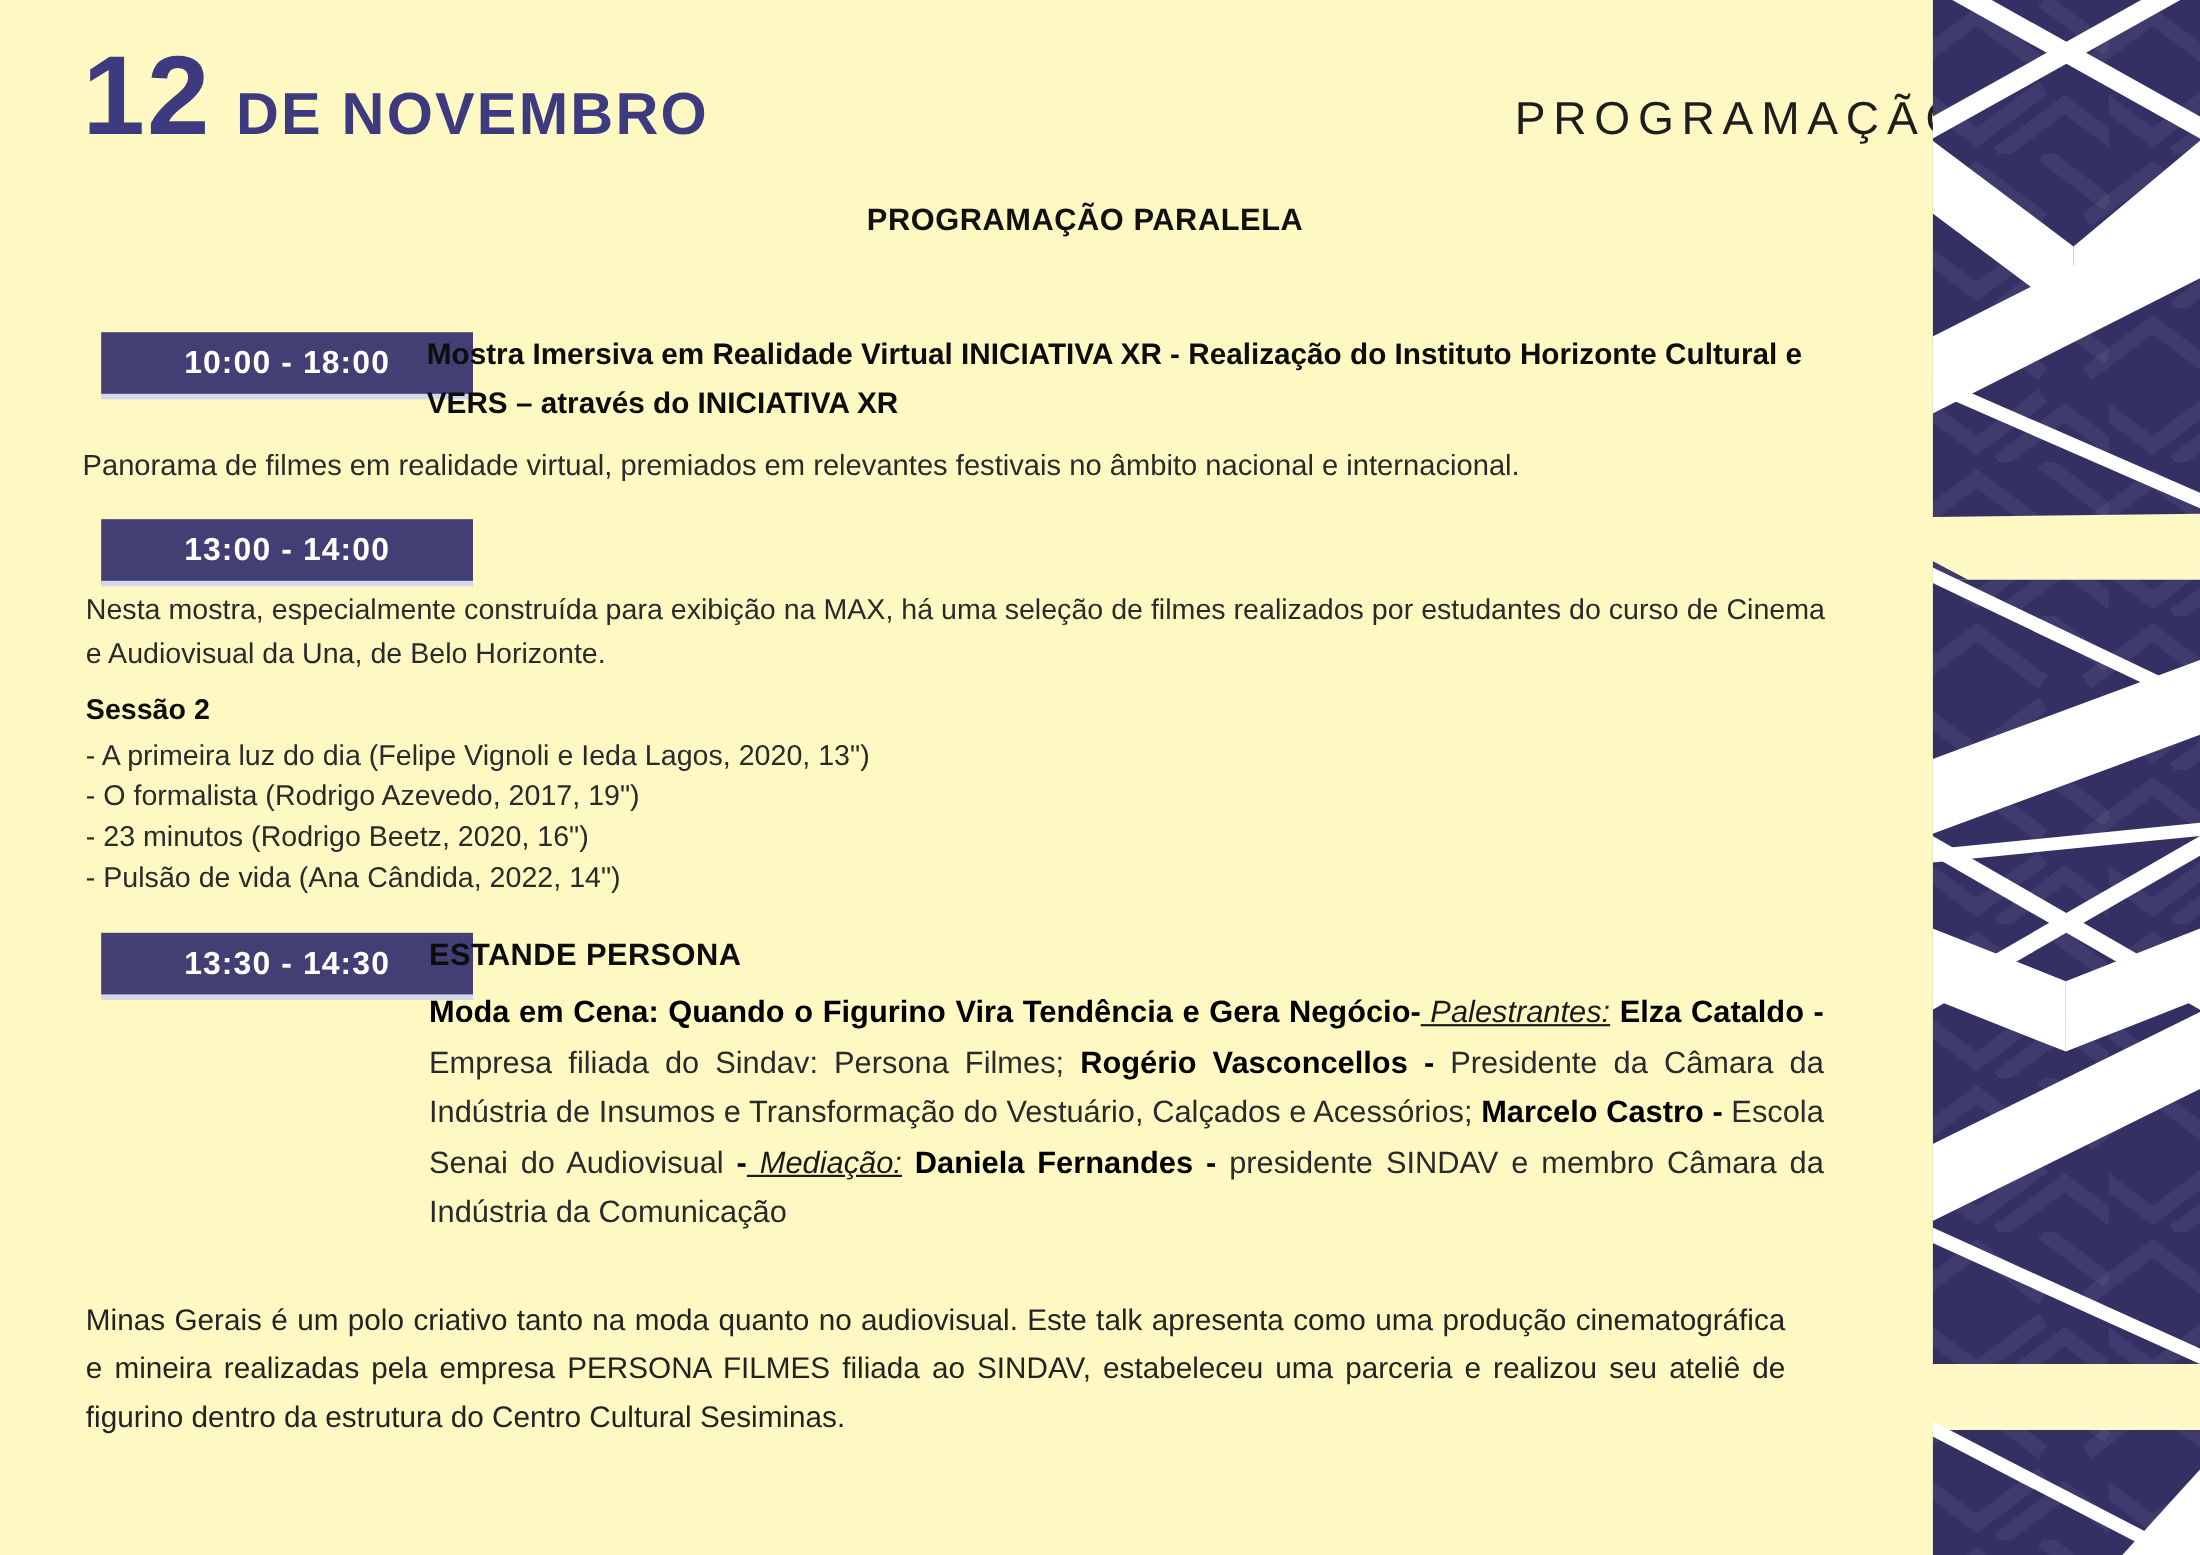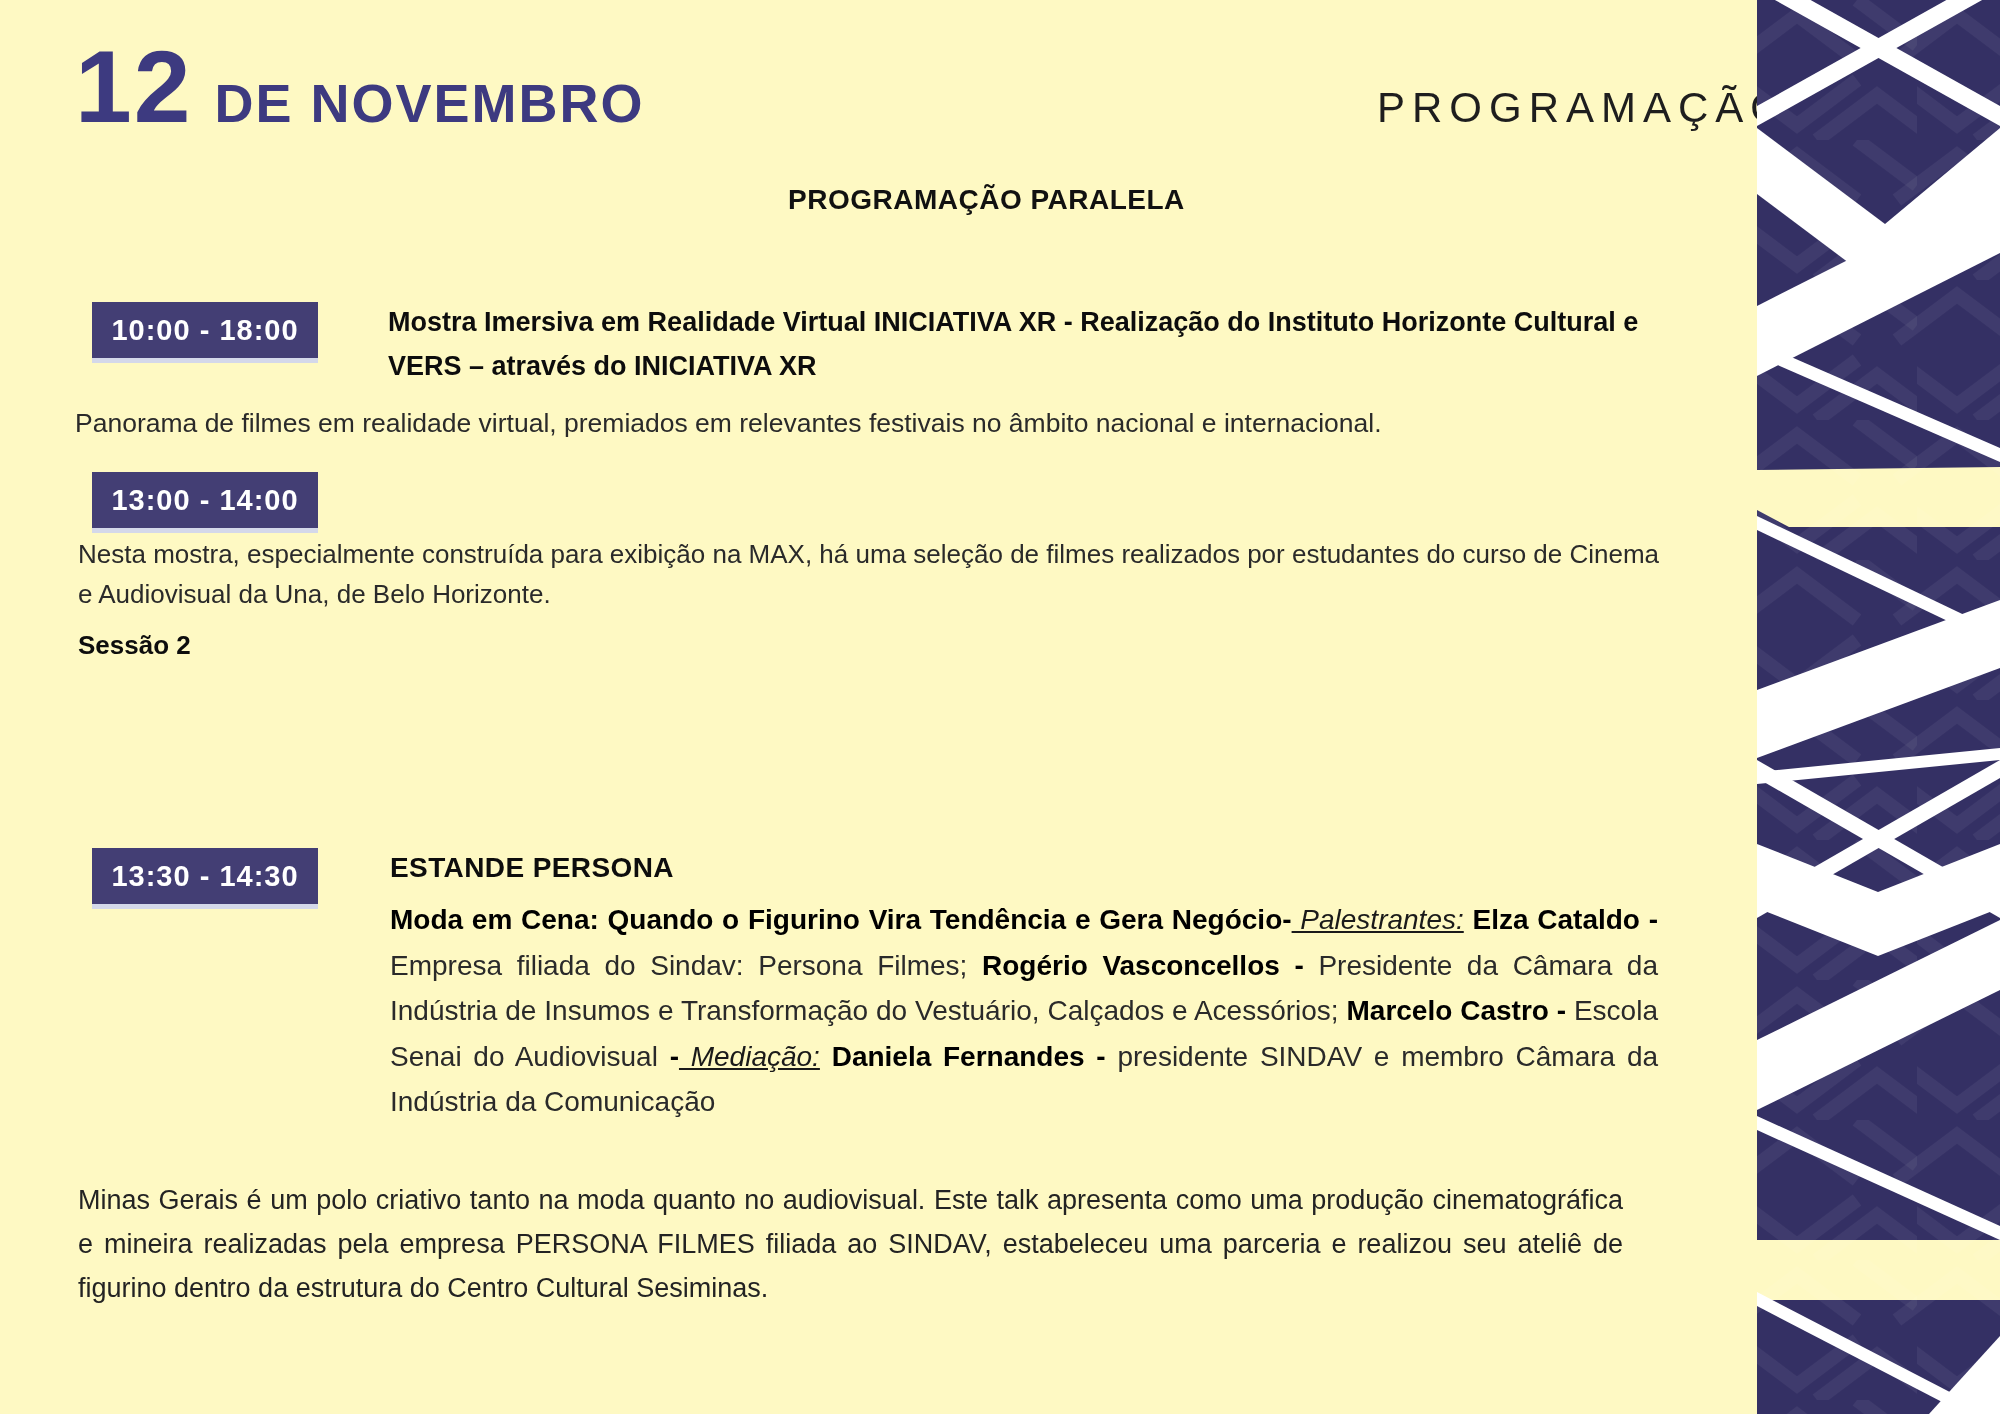--- a/index.html
+++ b/index.html
@@ -18,21 +18,21 @@
   .prog-label{
     position:absolute;left:1377px;top:84px;
     font-size:42px;font-weight:400;letter-spacing:7px;color:#1e1e1e;white-space:nowrap;
   }
   .subtitle{
     position:absolute;left:788px;top:184px;
     font-size:28px;font-weight:700;color:#111;letter-spacing:0.5px;white-space:nowrap;
   }
   
   .time-badge{
-    position:absolute;left:92px;width:226px;height:56px;
+    position:absolute;left:92px;width:338px;height:56px;
     background:#433e74;color:#ffffff;
     display:flex;align-items:center;justify-content:center;
     font-size:29px;font-weight:700;letter-spacing:1px;
     box-shadow:0 5px 0 0 #d4d8ea;
   }
   .badge-1{top:302px;}
   .badge-2{top:472px;}
   .badge-3{top:848px;}
   
   .event-title-1{
@@ -89,20 +89,26 @@
   <div class="prog-label">PROGRAMAÇÃO</div>
   <div class="subtitle">PROGRAMAÇÃO PARALELA</div>
 
   <div class="time-badge badge-1">10:00 - 18:00</div>
   <div class="event-title-1">Mostra Imersiva em Realidade Virtual INICIATIVA XR - Realização do Instituto Horizonte Cultural e VERS – através do INICIATIVA XR</div>
   <div class="para-1">Panorama de filmes em realidade virtual, premiados em relevantes festivais no âmbito nacional e internacional.</div>
 
   <div class="time-badge badge-2">13:00 - 14:00</div>
   <div class="para-2">Nesta mostra, especialmente construída para exibição na MAX, há uma seleção de filmes realizados por estudantes do curso de Cinema e Audiovisual da Una, de Belo Horizonte.</div>
   <div class="session-label">Sessão 2</div>
+  <div class="film-list">
+      <div class="film-line">- A primeira luz do dia (Felipe Vignoli e Ieda Lagos, 2020, 13")</div>
+      <div class="film-line">- O formalista (Rodrigo Azevedo, 2017, 19")</div>
+      <div class="film-line">- 23 minutos (Rodrigo Beetz, 2020, 16")</div>
+      <div class="film-line">- Pulsão de vida (Ana Cândida, 2022, 14")</div>
+    </div>
 
   <div class="time-badge badge-3">13:30 - 14:30</div>
   <div class="event-title-3">ESTANDE PERSONA</div>
   <div class="talk-paragraph"><span class="run-bold">Moda em Cena: Quando o Figurino Vira Tendência e Gera Negócio-</span><span class="run-italic-underline"> Palestrantes:</span><span class="run-normal"> </span><span class="run-bold">Elza Cataldo -</span><span class="run-normal"> Empresa filiada do Sindav: Persona Filmes; </span><span class="run-bold">Rogério Vasconcellos -</span><span class="run-normal"> Presidente da Câmara da Indústria de Insumos e Transformação do Vestuário, Calçados e Acessórios; </span><span class="run-bold">Marcelo Castro -</span><span class="run-normal"> Escola Senai do Audiovisual </span><span class="run-bold">-</span><span class="run-italic-underline"> Mediação:</span><span class="run-normal"> </span><span class="run-bold">Daniela Fernandes -</span><span class="run-normal"> presidente SINDAV e membro Câmara da Indústria da Comunicação</span></div>
   <div class="closing-paragraph">Minas Gerais é um polo criativo tanto na moda quanto no audiovisual. Este talk apresenta como uma produção cinematográfica e mineira realizadas pela empresa PERSONA FILMES filiada ao SINDAV, estabeleceu uma parceria e realizou seu ateliê de figurino dentro da estrutura do Centro Cultural Sesiminas.</div>
 
   <svg class="strip" viewBox="0 0 243 1414" preserveAspectRatio="none" xmlns="http://www.w3.org/2000/svg">
     <defs>
       <pattern id="tex" width="160" height="140" patternUnits="userSpaceOnUse">
         <g stroke="#ffffff" stroke-opacity="0.055" stroke-width="14" fill="none">

